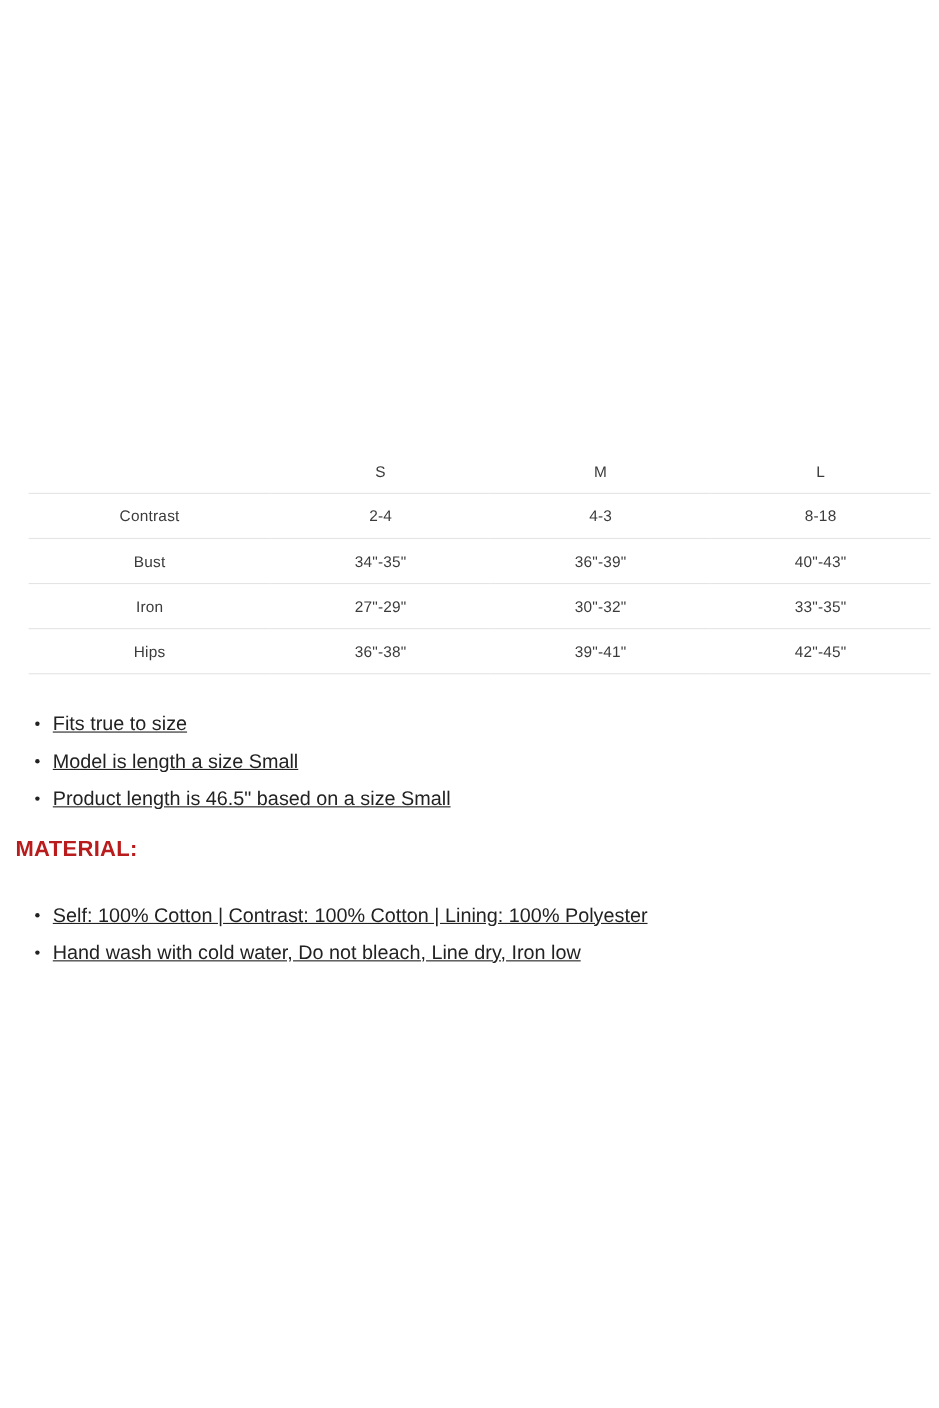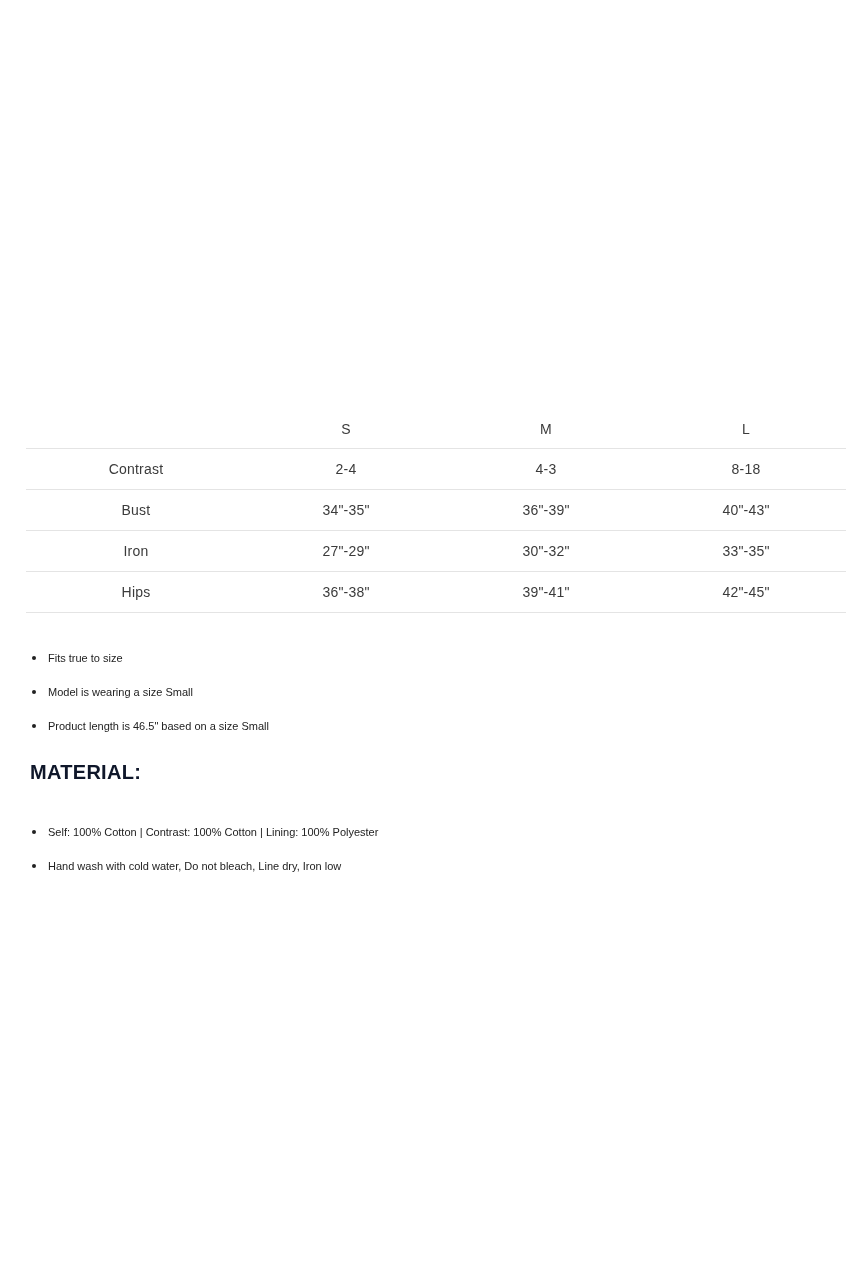--- a/index.html
+++ b/index.html
@@ -36,42 +36,43 @@
   .size-chart tbody th, .size-chart tbody td { height: 41px; }
 
   
   ul.bullets {
     list-style: none;
     margin-left: 26px;
   }
   ul.bullets li {
     position: relative;
     padding-left: 22px;
-    font-size: 11px;
+    font-size: 18px;
     line-height: 34px;
     color: #222222;
+    text-decoration: underline;
   }
   ul.bullets li::before {
     content: "";
     position: absolute;
     left: 6px;
     top: 15px;
     width: 4px;
     height: 4px;
     border-radius: 50%;
     background: #222222;
   }
   .fit-list { margin-top: 28px; }
   .material-heading {
-    margin: 17px 0 0 30px;
+    margin: 17px 0 0 14px;
     font-size: 20px;
     line-height: 24px;
     font-weight: bold;
     letter-spacing: 0.3px;
-    color: #0f172a;
+    color: #b91c1c;
   }
   .material-list { margin-top: 31px; }
 </style>
 </head>
 <body>
 
 <div class="page">
 
   <table class="size-chart">
     <colgroup>
@@ -111,21 +112,21 @@
         <th>Hips</th>
         <td>36"-38"</td>
         <td>39"-41"</td>
         <td>42"-45"</td>
       </tr>
     </tbody>
   </table>
 
   <ul class="bullets fit-list">
     <li>Fits true to size</li>
-    <li>Model is wearing a size Small</li>
+    <li>Model is length a size Small</li>
     <li>Product length is 46.5" based on a size Small</li>
   </ul>
 
   <h2 class="material-heading">MATERIAL:</h2>
 
   <ul class="bullets material-list">
     <li>Self: 100% Cotton | Contrast: 100% Cotton | Lining: 100% Polyester</li>
     <li>Hand wash with cold water, Do not bleach, Line dry, Iron low</li>
   </ul>
 

